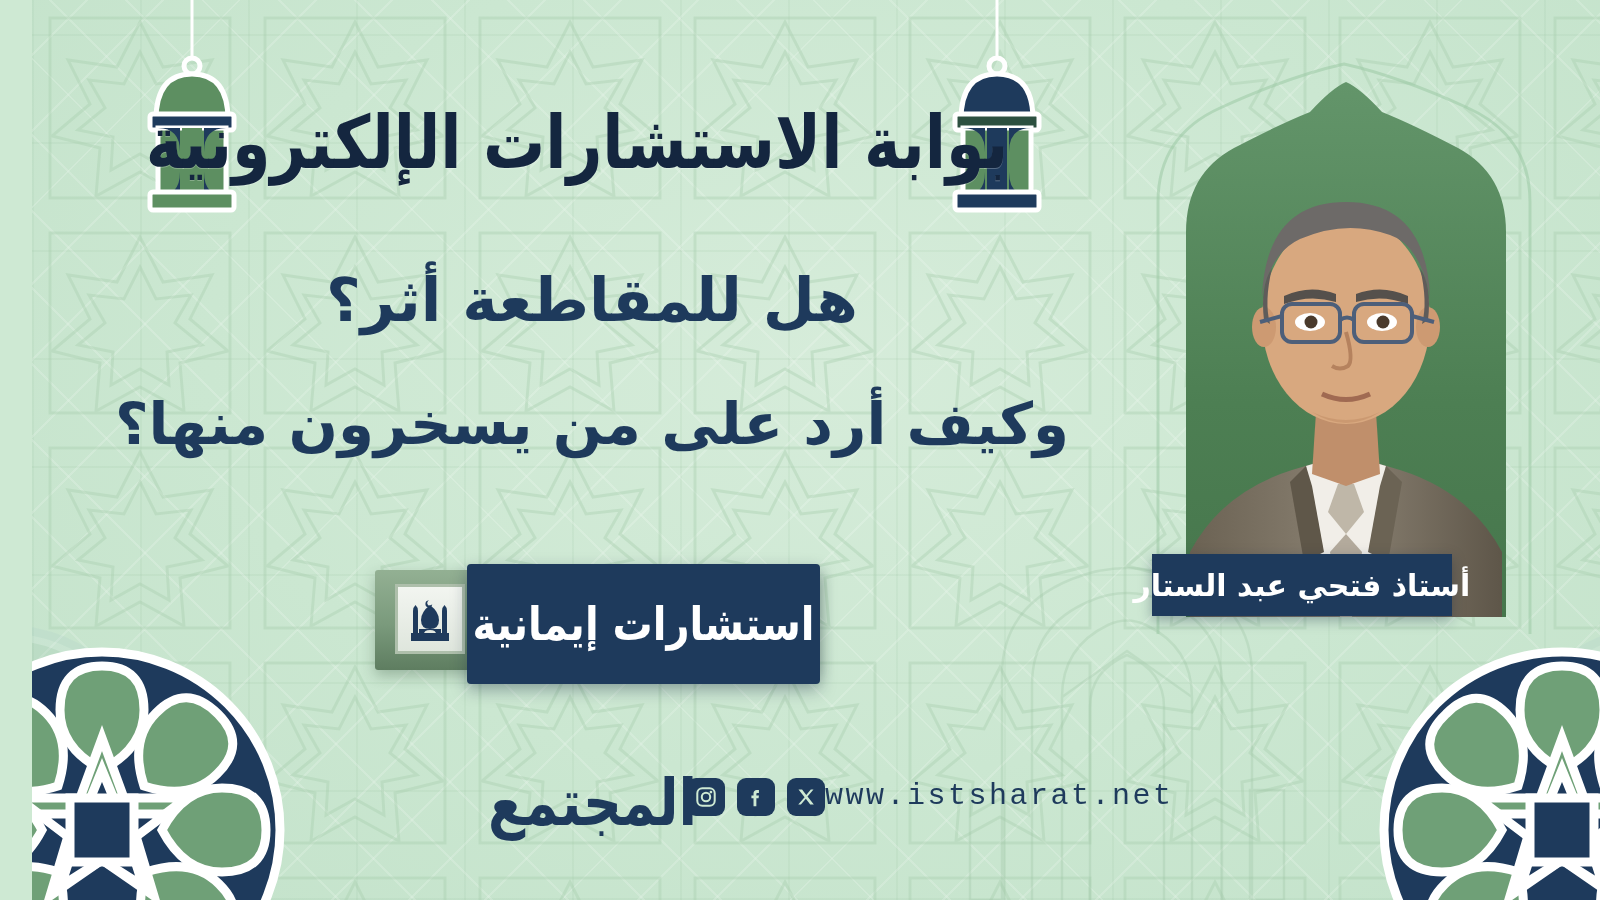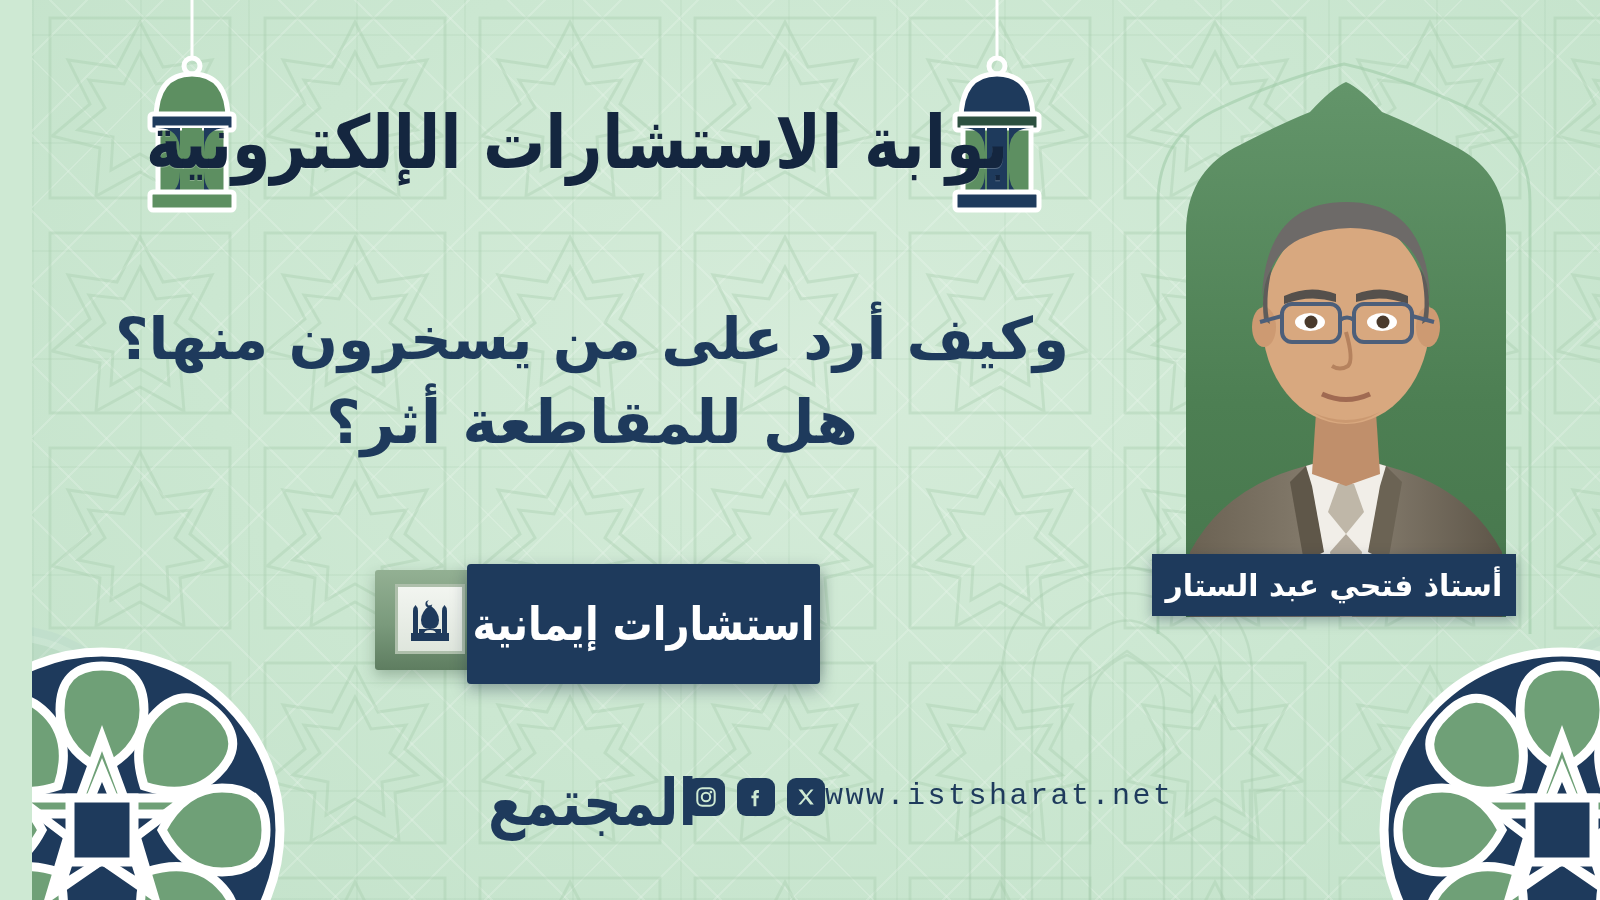--- a/index.html
+++ b/index.html
@@ -135,21 +135,21 @@
   .speaker-outer{
     position:absolute; inset:0;
     opacity:.55;
   }
   .speaker-photo-clip{
     position:absolute; left:22px; top:20px;
     width:348px; height:535px;
   }
   .name-plate{
     position:absolute; left:2px; bottom:18px;
-    width:364px; height:62px;
+    width:300px; height:62px;
     background:#1e3a5c;
     display:flex; align-items:center; justify-content:center;
     box-shadow:0 4px 12px rgba(20,38,63,.35);
   }
   .name-plate-text{
     direction:rtl;
     color:#ffffff;
     font-size:30px;
     font-weight:700;
     white-space:nowrap;
@@ -318,22 +318,22 @@
       <rect x="50" y="128" width="20" height="68" fill="#1e3a5c"></rect>
       <rect x="18" y="192" width="84" height="18" rx="3" fill="#1e3a5c" stroke="#ffffff" stroke-width="5"></rect>
     </svg>
   </div>
 
   <div class="masthead">
     <div class="masthead-text">بوابة الاستشارات الإلكترونية</div>
   </div>
 
   <div class="headline">
+    <div class="headline-line l1">هل للمقاطعة أثر؟</div>
     <div class="headline-line l2">وكيف أرد على من يسخرون منها؟</div>
-    <div class="headline-line l1">هل للمقاطعة أثر؟</div>
   </div>
 
   <div class="plaque">
     <div class="plaque-backing"></div>
     <div class="plaque-tile">
       <svg width="46" height="44" viewBox="0 0 46 44">
         <g fill="#1e3a5c">
           <path d="M23 8 q9 7 9 15 q0 9 -9 9 q-9 0 -9 -9 q0 -8 9 -15z"></path>
           <path d="M22.2 3.5 a3.4 3.4 0 1 0 3 3.6 a2.6 2.6 0 1 1 -3 -3.6z"></path>
           <rect x="6" y="14" width="5" height="22"></rect>

